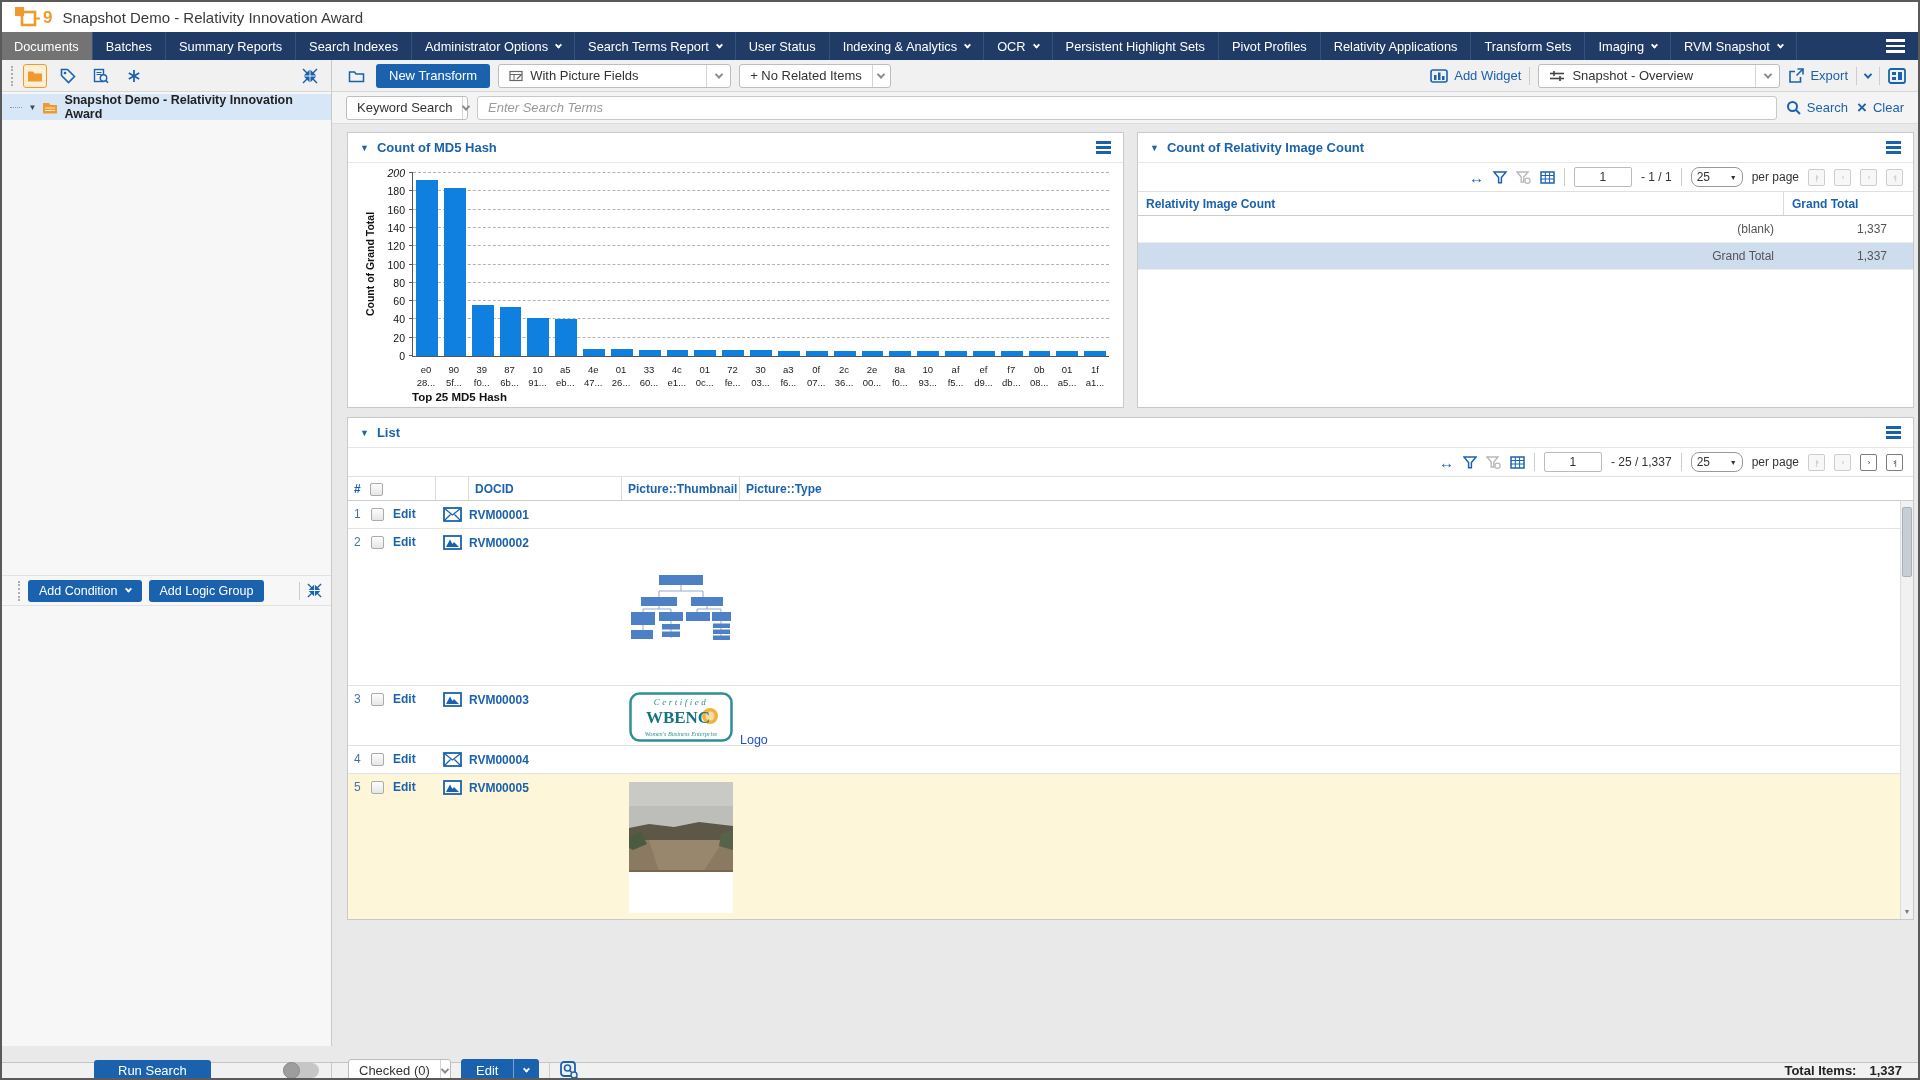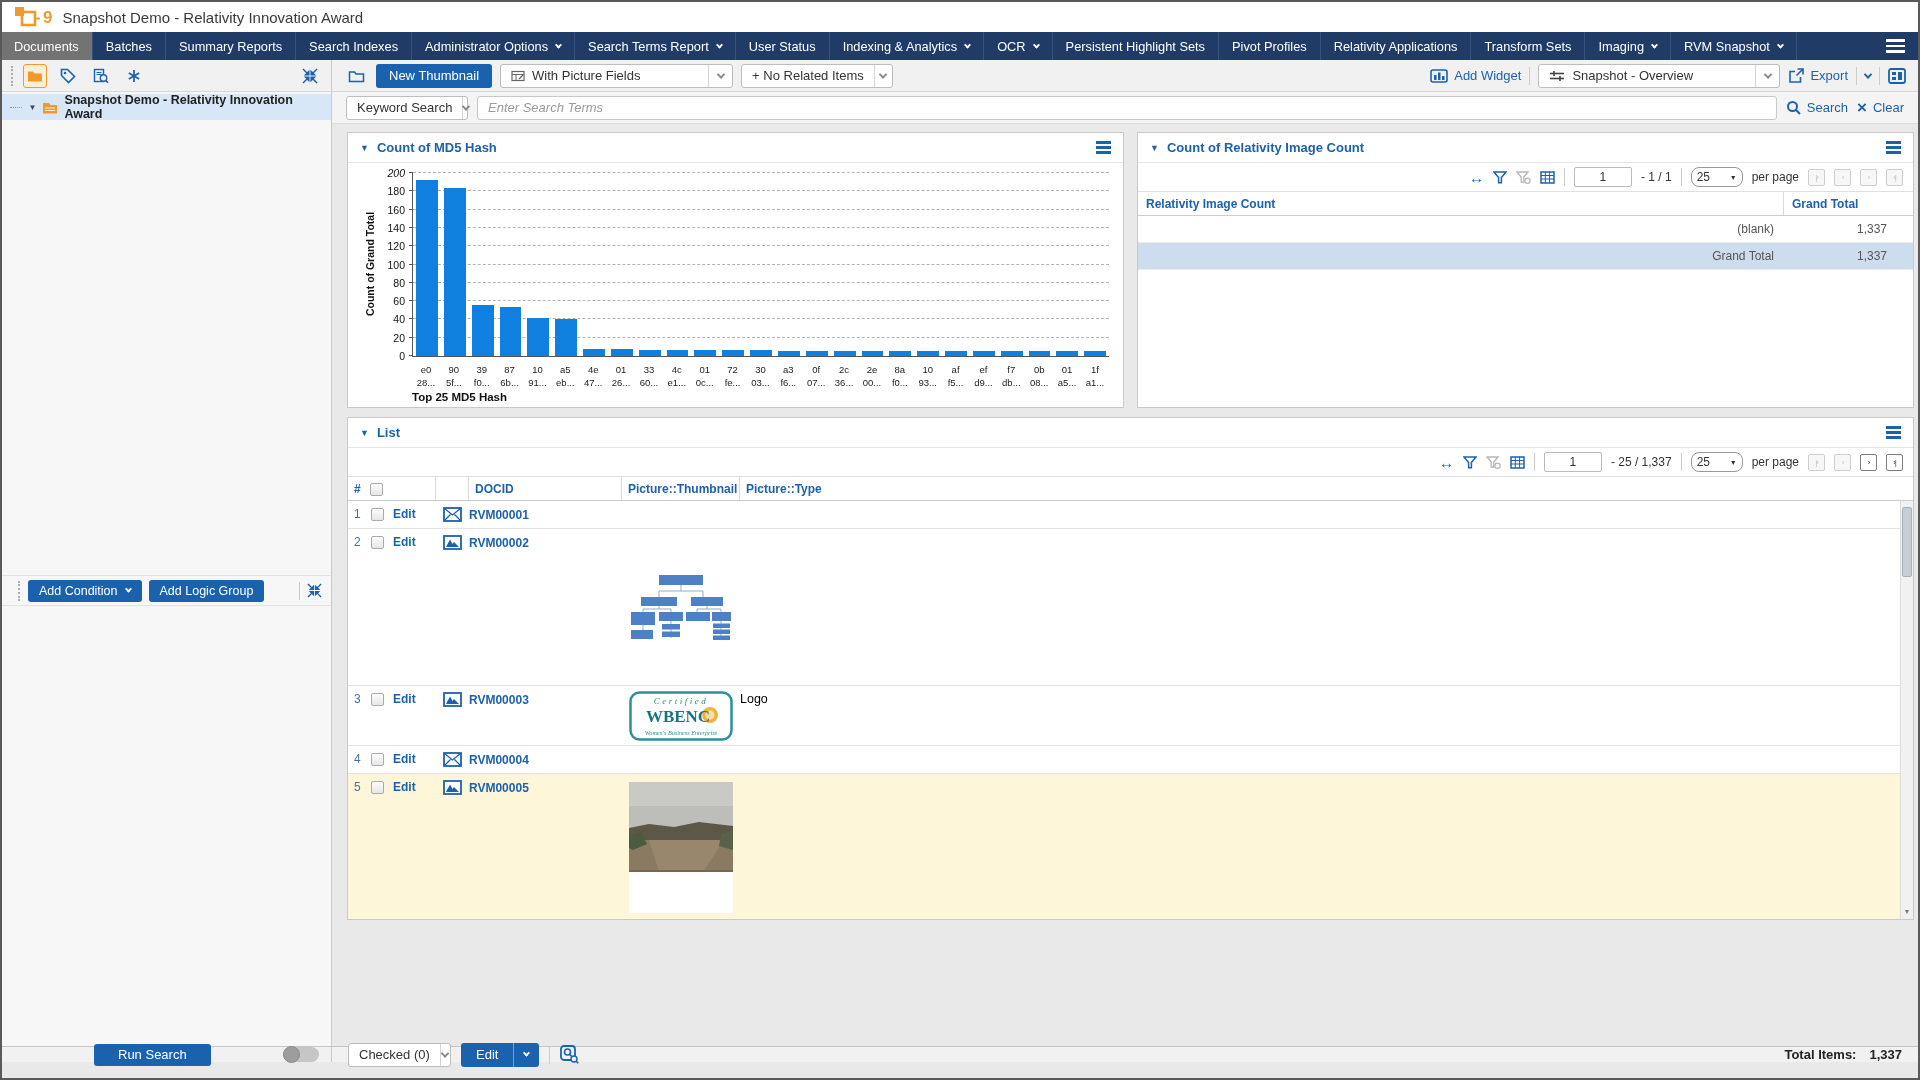--- a/index.html
+++ b/index.html
@@ -88,38 +88,38 @@
 .list-rows{position:absolute;top:83px;left:0;right:13px;bottom:0;overflow:hidden;}
 .list-row{display:grid;grid-template-columns:88px 33px 153px 118px 1fr;border-bottom:1px solid #e3e3e3;}
 .list-row.hl{background:#fdf6d9;}
 .lc{padding-top:6px;}
 .lc1{display:flex;gap:9px;padding-left:6px;align-items:flex-start;}
 .rownum{color:#46729e;font-size:12px;min-width:8px;}
 .cb{width:13px;height:13px;border:1px solid #ababab;border-radius:2px;background:linear-gradient(#fdfdfd,#e6e6e6);margin-top:1px;cursor:pointer;flex-shrink:0;}
 .lnk{color:#1b62ae;font-weight:bold;font-size:12px;}
 .lc-icon{display:flex;justify-content:center;}
 .lc-thumb{display:flex;align-items:center;justify-content:center;}
-.lc-type{font-size:12.5px;color:#000000;}
+.lc-type{font-size:12.5px;color:#1d4ed8;margin-top:41px;}
 .vscroll{position:absolute;top:83px;right:0;bottom:0;width:13px;background:#f1f1f1;border-left:1px solid #ddd;}
 .vthumb{position:absolute;top:6px;left:1px;right:1px;height:70px;background:#c7cdd4;border:1px solid #aab0b8;border-radius:2px;cursor:pointer;}
 .vdown{position:absolute;bottom:1px;left:0;right:0;height:14px;display:flex;align-items:center;justify-content:center;font-size:7px;color:#777;cursor:pointer;}
 
 .chart-body{position:relative;height:245px;}
 .plot{position:absolute;left:64px;right:14px;top:10px;height:184px;border-left:1px solid #555;border-bottom:1px solid #555;}
 .gridline{position:absolute;left:0;right:0;height:0;border-top:1px dashed #b3b3b3;}
 .ytick-label{position:absolute;right:calc(100% + 8px);font-size:10.5px;color:#111;line-height:12px;}
 .ytick-mark{position:absolute;right:100%;width:4px;height:0;border-top:1px solid #555;}
 .bars{position:absolute;left:0;right:0;top:0;bottom:0;display:flex;align-items:flex-end;gap:6px;padding:0 3px;}
 .bar{flex:1;cursor:pointer;}
 .x-labels{position:absolute;left:64px;right:14px;top:200px;display:flex;gap:6px;padding:0 3px;}
 .xcell{flex:1;text-align:center;font-size:9.5px;line-height:13px;color:#222;white-space:nowrap;overflow:hidden;}
 .x-title{position:absolute;left:64px;top:228px;font-weight:bold;font-size:11.5px;color:#111;}
 .y-title{position:absolute;left:-70px;top:95px;width:184px;text-align:center;transform:rotate(-90deg);font-weight:bold;font-size:10.5px;color:#111;}
 
-.footer{position:absolute;bottom:16px;left:0;right:0;height:16px;background:#f1f1f1;border-top:1px solid #c5c5c5;display:flex;}
+.footer{position:absolute;bottom:0;left:0;right:0;height:16px;background:#f1f1f1;border-top:1px solid #c5c5c5;display:flex;}
 .ft-sidebar{width:330px;border-right:1px solid #c9c9c9;display:flex;align-items:center;padding:0 12px;flex-shrink:0;}
 .run-search{margin-left:80px;height:22px;padding:0 24px;}
 .toggle{margin-left:auto;width:36px;height:15px;background:#c6c6c6;border-radius:8px;position:relative;cursor:pointer;}
 .knob{position:absolute;left:0;top:-1px;width:17px;height:17px;border-radius:50%;background:#9d9d9d;border:1px solid #8a8a8a;}
 .ft-main{flex:1;display:flex;align-items:center;gap:10px;padding:0 16px;}
 .split{display:inline-flex;height:24px;border-radius:3px;overflow:hidden;cursor:pointer;}
 .split .sm{background:#1b62ae;color:#fff;display:flex;align-items:center;padding:0 15px;font-size:13px;}
 .split .sa{background:#1b62ae;border-left:1px solid rgba(255,255,255,.4);width:26px;display:flex;align-items:center;justify-content:center;}
 .total{margin-left:auto;font-weight:bold;font-size:13px;color:#222;display:flex;gap:13px;}
 </style>
@@ -244,21 +244,21 @@
           </g>
         </svg>
     </span>
   </div>
   <div class="tb-main">
     <span class="icon-btn">
       <svg width="17" height="14" viewBox="0 0 17 14">
           <path d="M1.5,3 h5 l1.5,2 h7.5 v7.5 h-14 z" fill="none" stroke="#1b62ae" stroke-width="1.5"></path>
         </svg>
     </span>
-    <button class="btn">New Thumbnail</button>
+    <button class="btn">New Transform</button>
     <span class="dd" style="width:233px;">
       <span class="dd-text" style="flex:1;">
         <span>
             <svg width="14" height="12" viewBox="0 0 14 12">
               <rect x="1" y="1.5" width="12" height="9" fill="none" stroke="#666" stroke-width="1.2"></rect>
               <line x1="1" y1="4.5" x2="13" y2="4.5" stroke="#666"></line>
               <line x1="5" y1="4.5" x2="5" y2="10.5" stroke="#666"></line>
               <line x1="8" y1="9" x2="12" y2="5" stroke="#666" stroke-width="1.2"></line>
             </svg>
           </span>

